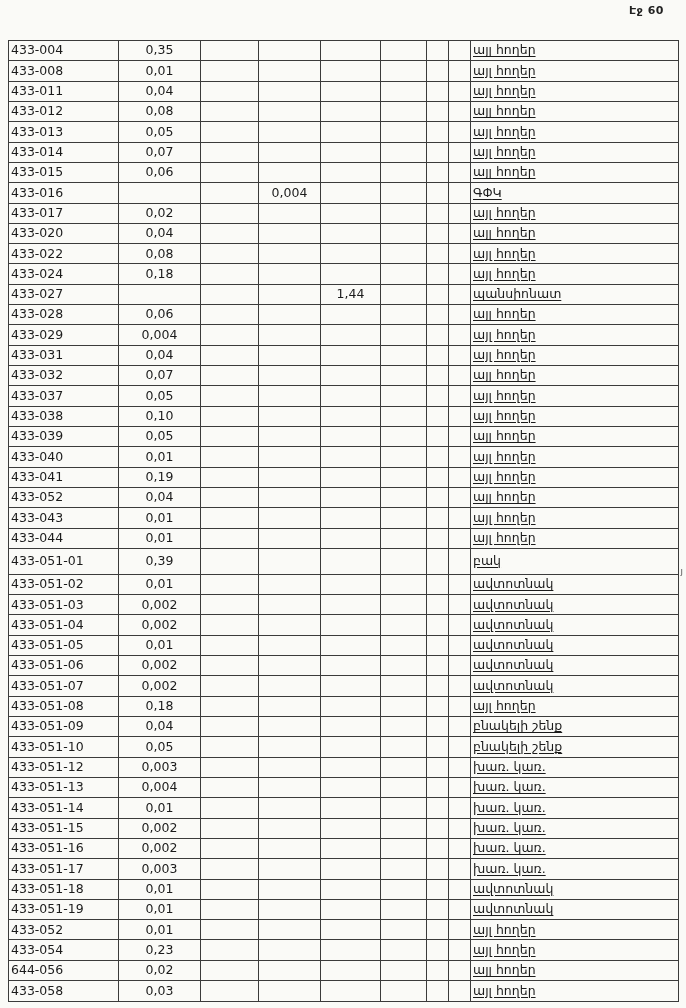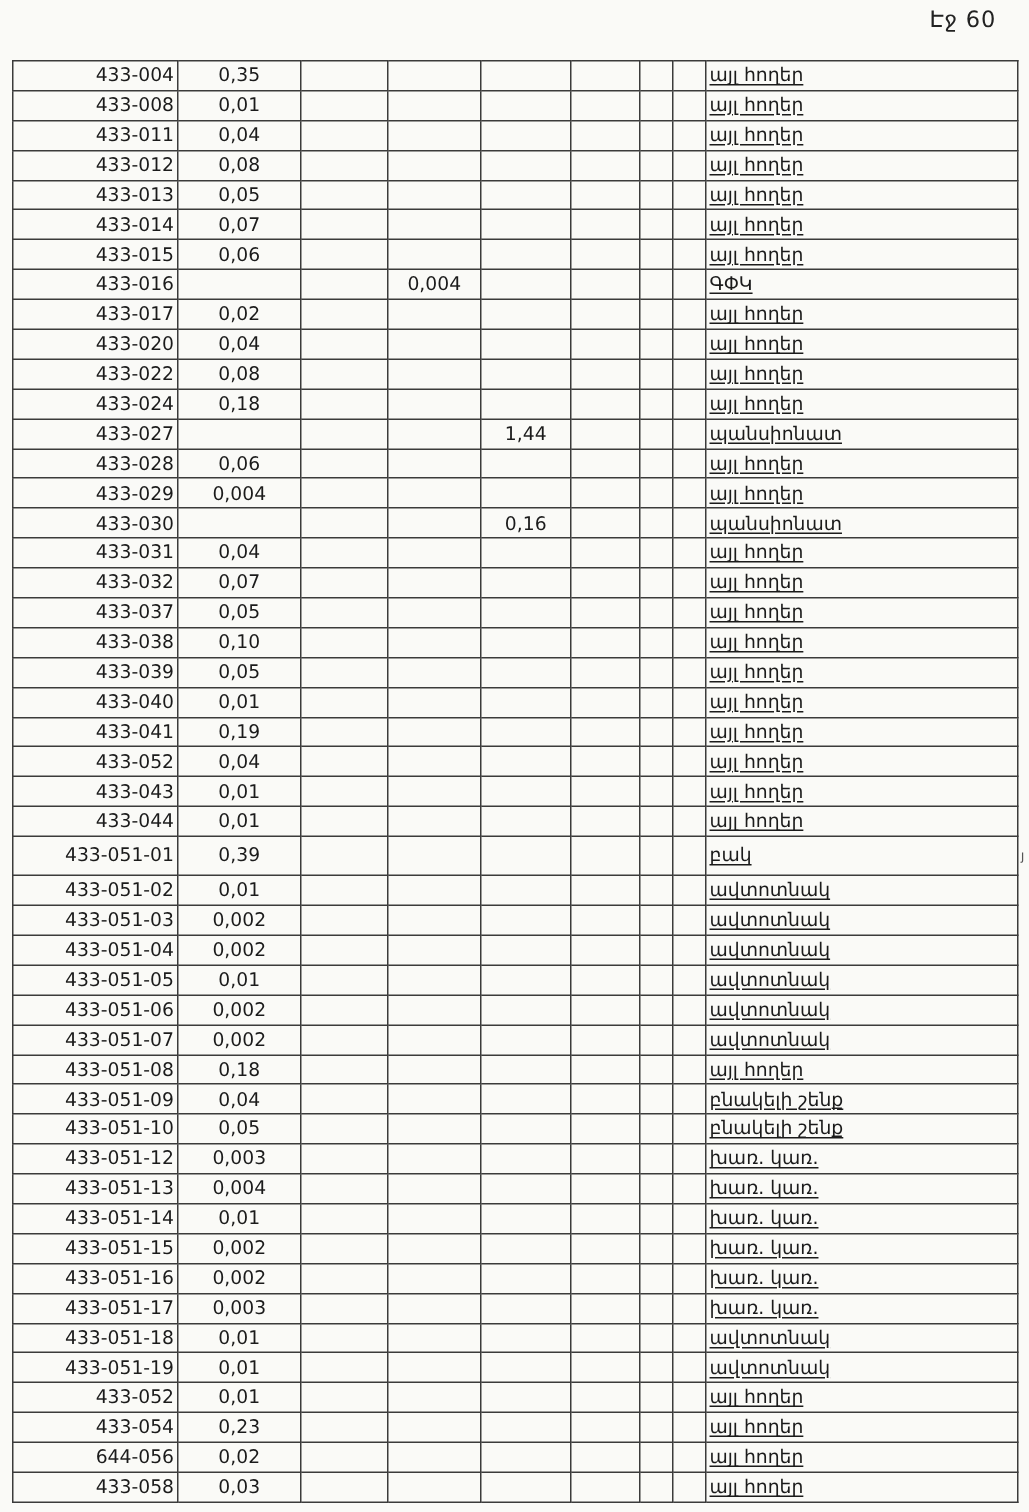--- a/index.html
+++ b/index.html
@@ -12,22 +12,22 @@
     background: #fafaf7;
     font-family: "DejaVu Sans", sans-serif;
     color: #1b1b1b;
     position: relative;
     overflow: hidden;
   }
   .page-header {
     position: absolute;
     top: 4px;
     right: 22px;
-    font-size: 15px;
-    font-weight: normal;
+    font-size: 11px;
+    font-weight: bold;
     letter-spacing: 0.5px;
     color: #222;
   }
   .margin-note {
     position: absolute;
     top: 566px;
     right: 3px;
     font-size: 9px;
     color: #555;
   }
@@ -42,21 +42,21 @@
   }
   table.register td {
     border: 1px solid #3b3b3b;
     font-size: 12.5px;
     line-height: 1;
     padding: 0 2px;
     overflow: hidden;
     white-space: nowrap;
     vertical-align: middle;
   }
-  td.c0 { padding-left: 9px; text-align: right; }
+  td.c0 { padding-left: 9px; text-align: left; }
   td.c1, td.c2, td.c3, td.c4, td.c5, td.c6, td.c7 { text-align: center; }
   td.c8 { padding-left: 5px; text-align: left; margin-left: 36px; }
   tr.tall { height: 26px; }
   .label-text { text-decoration: underline; text-underline-offset: 2px; }
 </style>
 </head>
 <body>
 
 <div class="page">
 
@@ -236,31 +236,20 @@
           <td class="c1"><span>0,004</span></td>
           <td class="c2"><span></span></td>
           <td class="c3"><span></span></td>
           <td class="c4"><span></span></td>
           <td class="c5"><span></span></td>
           <td class="c6"><span></span></td>
           <td class="c7"><span></span></td>
           <td class="c8"><span class="label-text">այլ հողեր</span></td>
         </tr>
         <tr>
-          <td class="c0"><span>433-030</span></td>
-          <td class="c1"><span></span></td>
-          <td class="c2"><span></span></td>
-          <td class="c3"><span></span></td>
-          <td class="c4"><span>0,16</span></td>
-          <td class="c5"><span></span></td>
-          <td class="c6"><span></span></td>
-          <td class="c7"><span></span></td>
-          <td class="c8"><span class="label-text">պանսիոնատ</span></td>
-        </tr>
-        <tr>
           <td class="c0"><span>433-031</span></td>
           <td class="c1"><span>0,04</span></td>
           <td class="c2"><span></span></td>
           <td class="c3"><span></span></td>
           <td class="c4"><span></span></td>
           <td class="c5"><span></span></td>
           <td class="c6"><span></span></td>
           <td class="c7"><span></span></td>
           <td class="c8"><span class="label-text">այլ հողեր</span></td>
         </tr>

